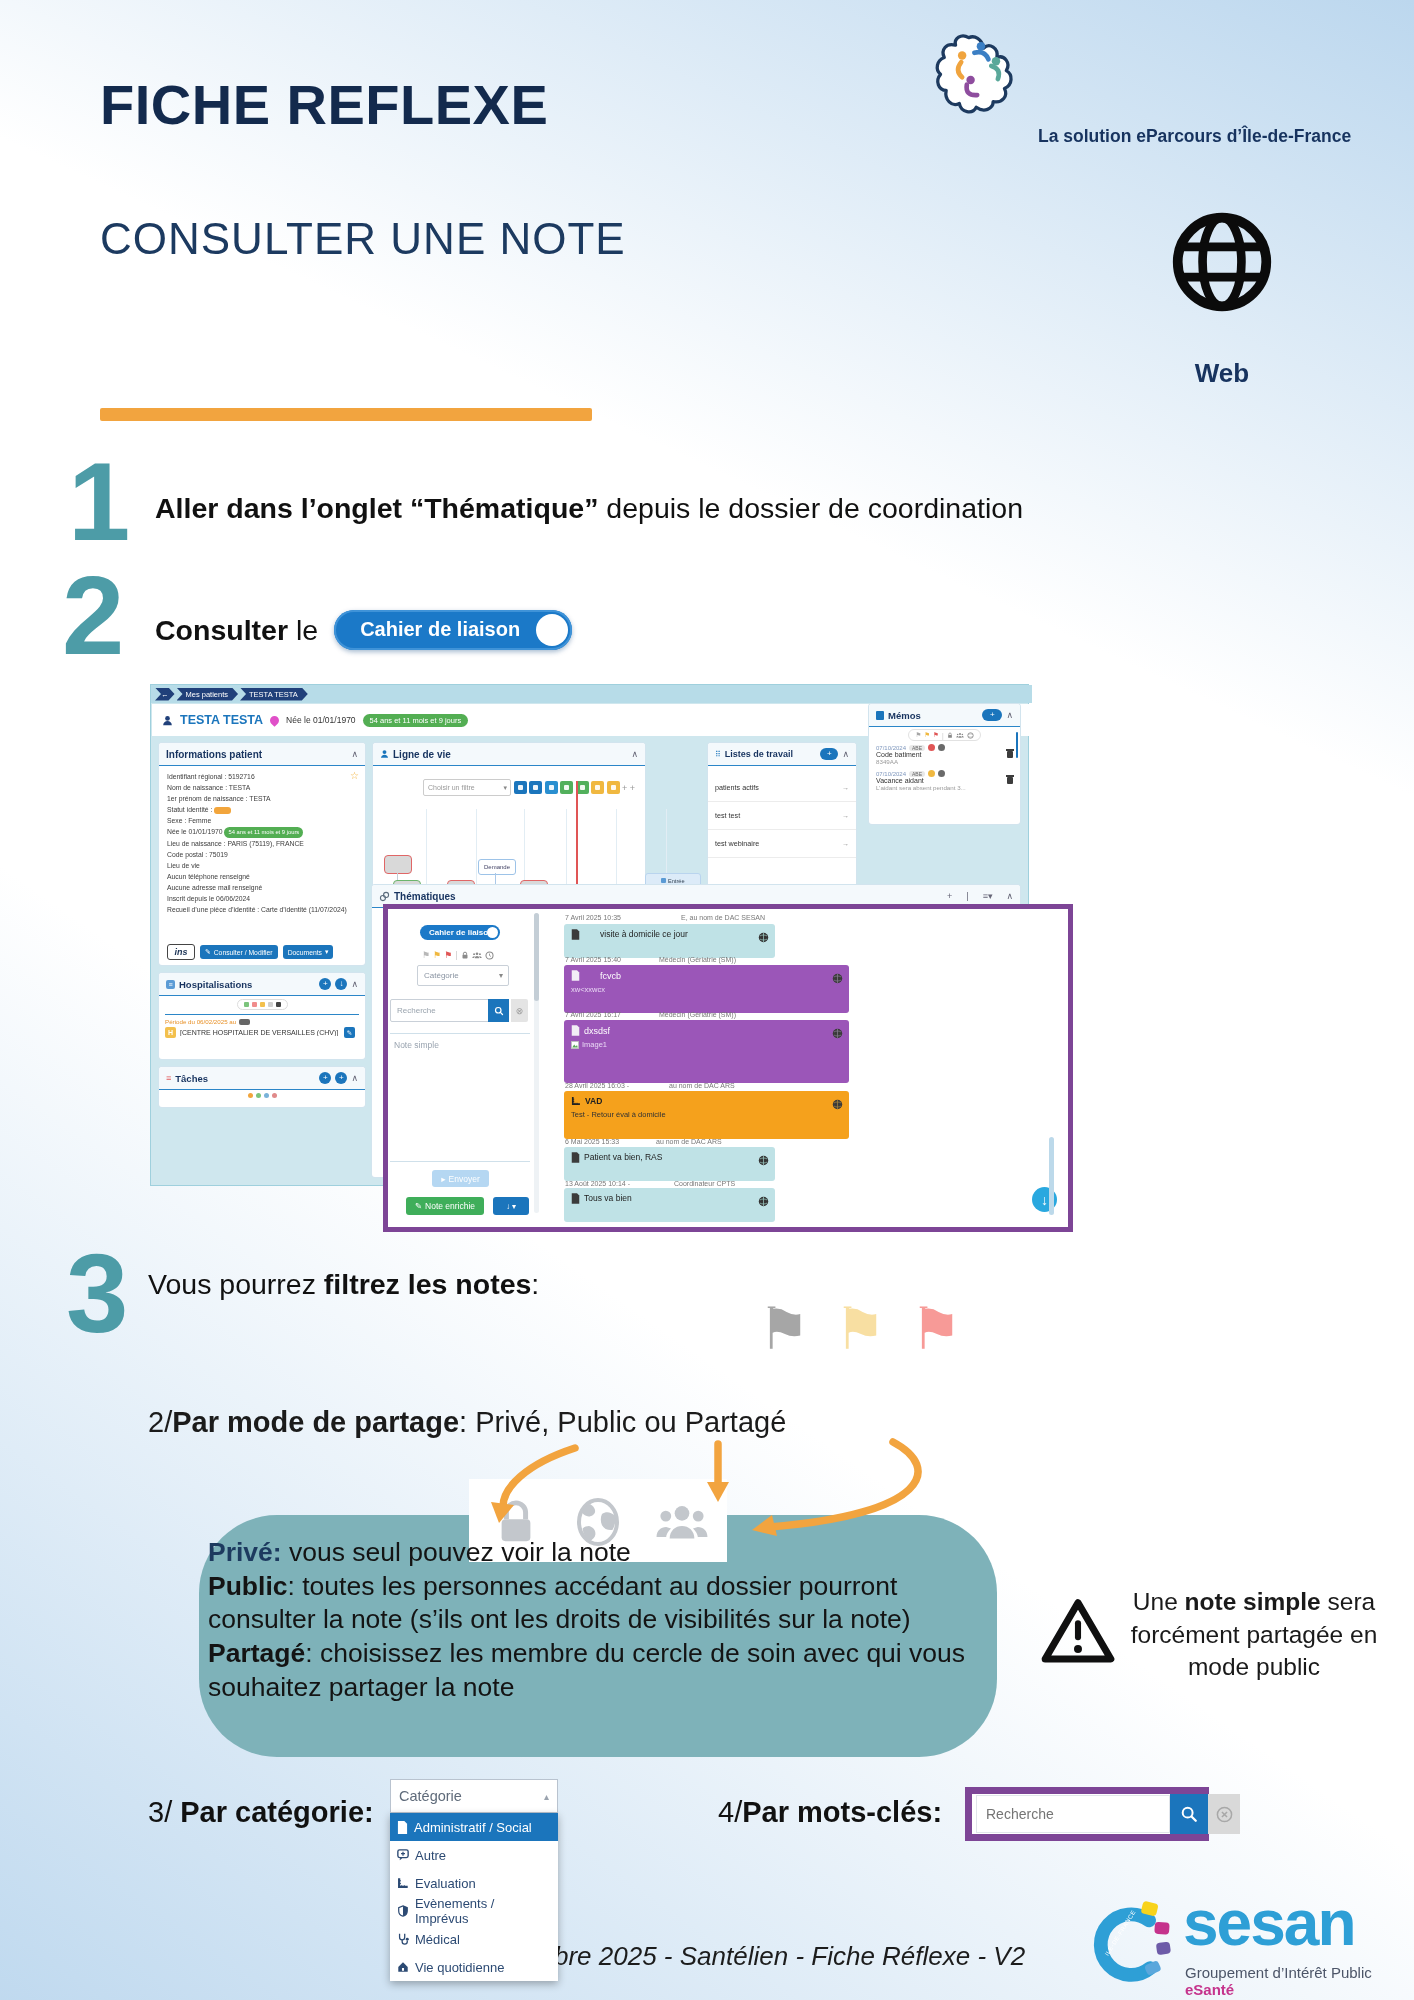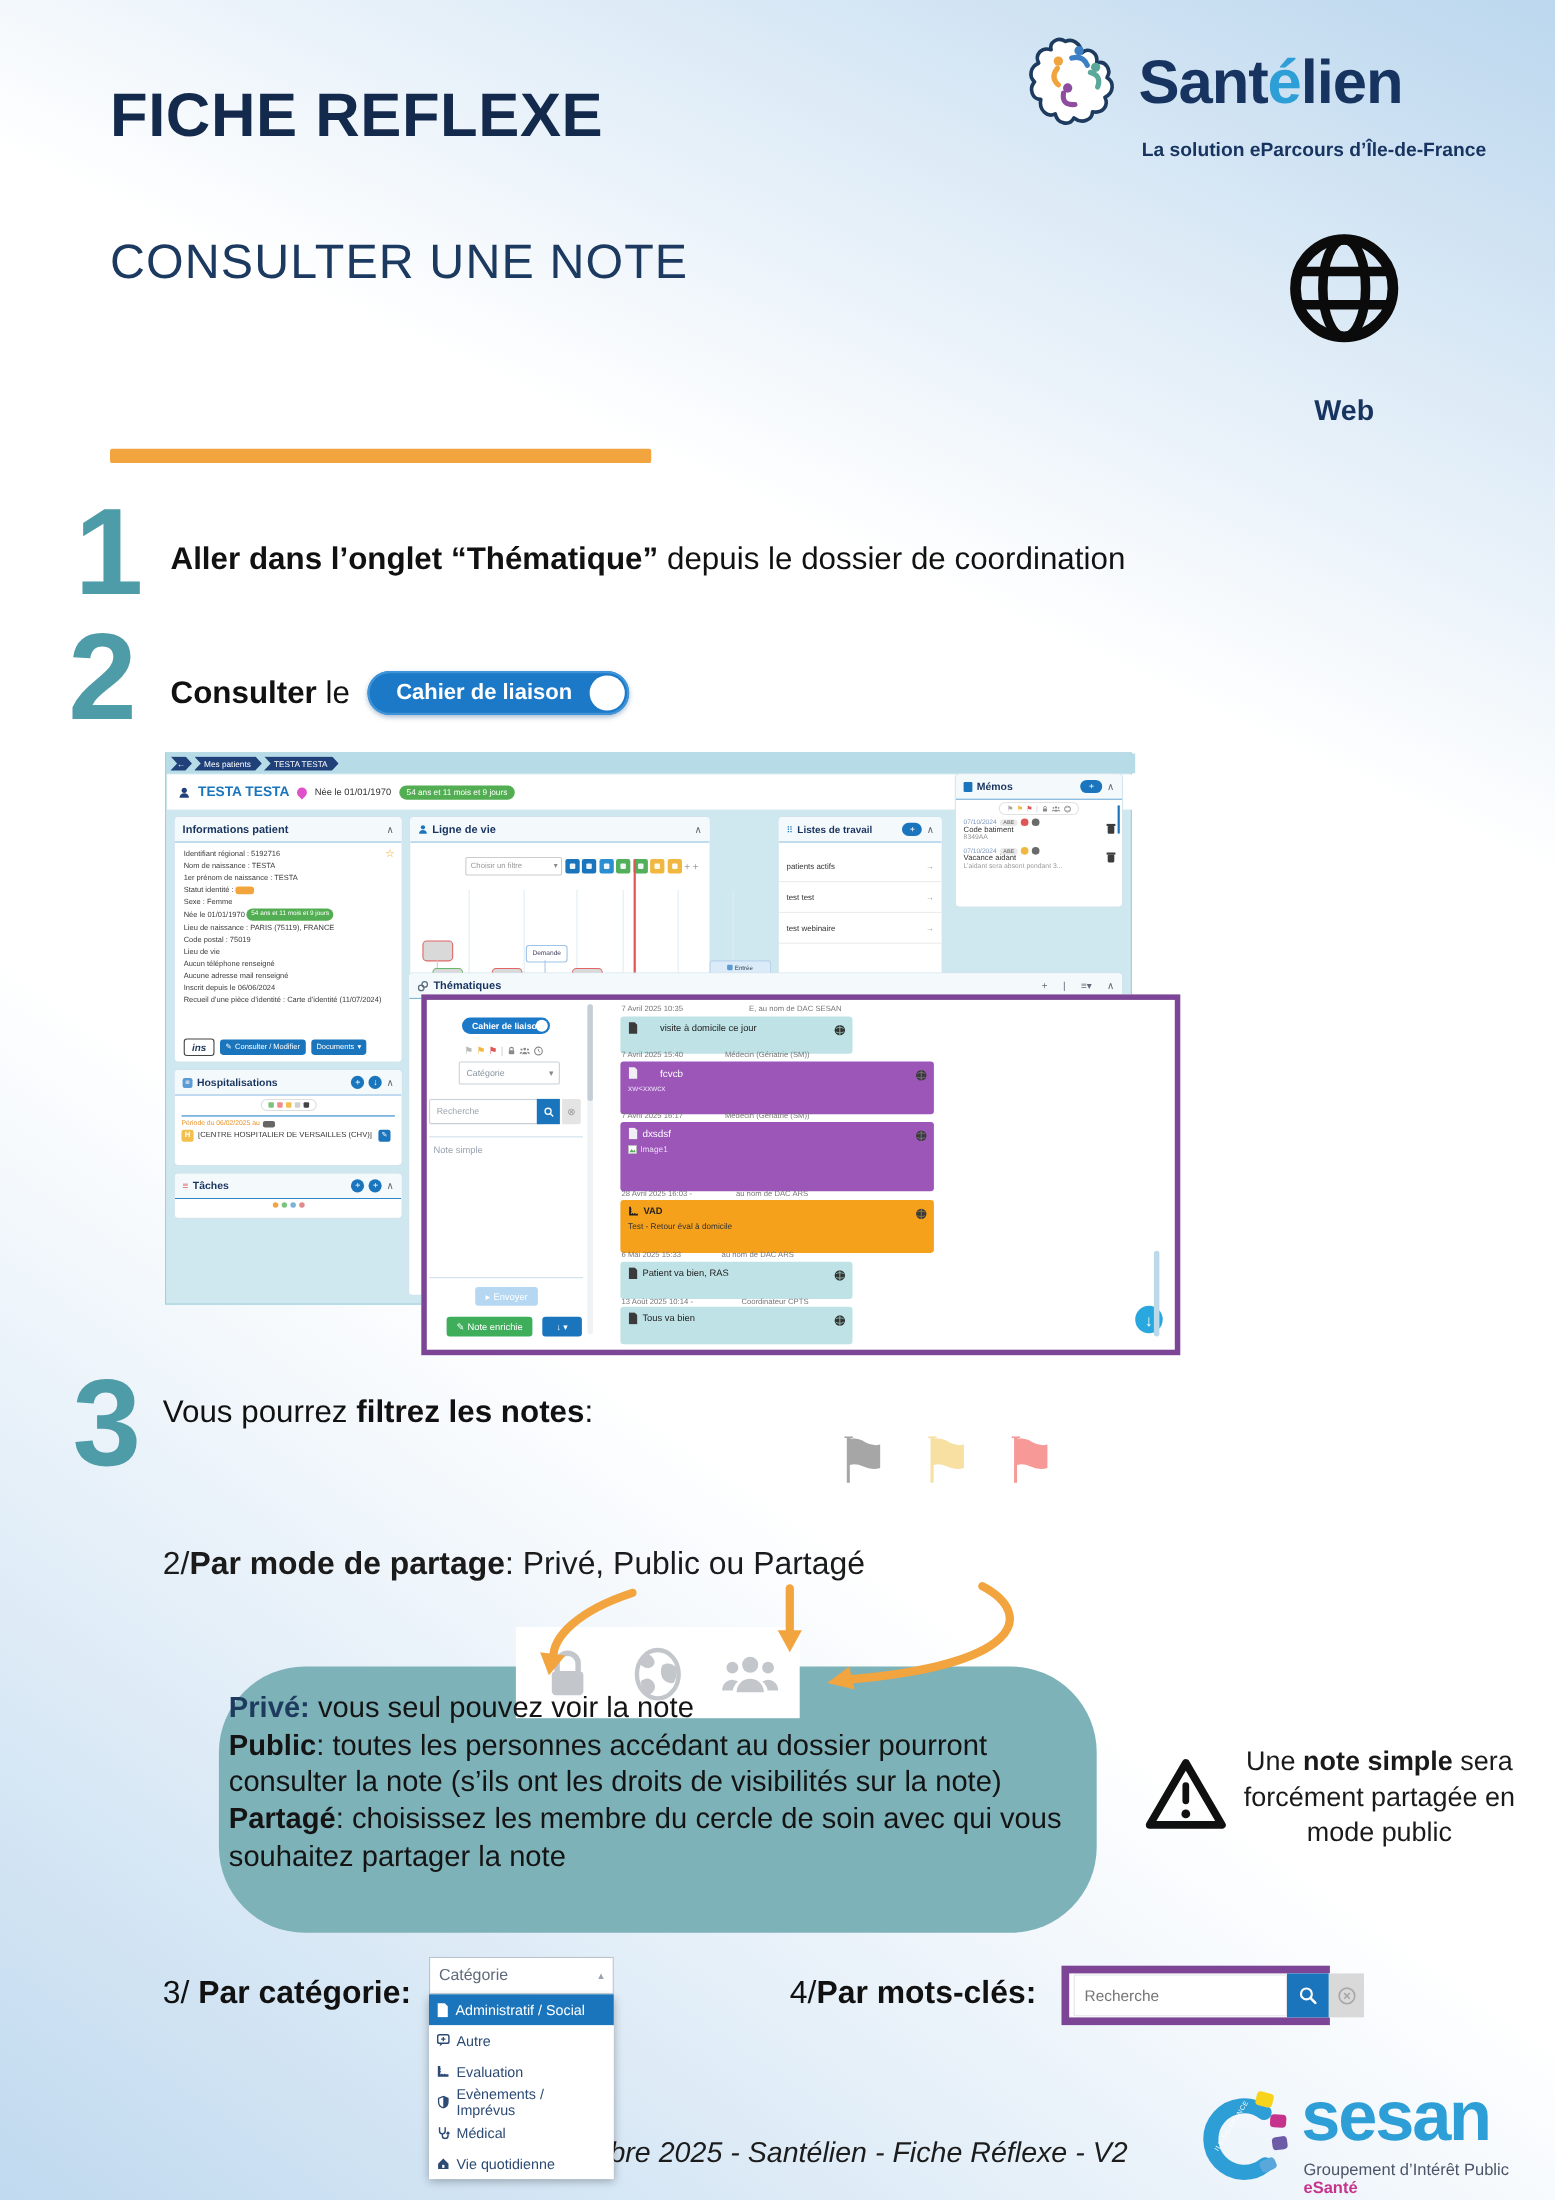--- a/index.html
+++ b/index.html
@@ -121,21 +121,20 @@
       <circle cx="31" cy="26" r="4.5" fill="#f0a43e"></circle>
       <path d="M30 33 q-7 9 1 16" fill="none" stroke="#f0a43e" stroke-width="5" stroke-linecap="round"></path>
       <circle cx="51" cy="16" r="4.5" fill="#3b7fc4"></circle>
       <path d="M44 23 q11 -3 15 7" fill="none" stroke="#3b7fc4" stroke-width="5" stroke-linecap="round"></path>
       <circle cx="67" cy="32" r="4.5" fill="#5aa89a"></circle>
       <path d="M62 37 q11 3 7 14" fill="none" stroke="#5aa89a" stroke-width="5" stroke-linecap="round"></path>
       <circle cx="40" cy="52" r="4.5" fill="#8e4d9e"></circle>
       <path d="M36 57 q-2 12 11 11" fill="none" stroke="#8e4d9e" stroke-width="5" stroke-linecap="round"></path>
     </svg>
   </div>
-  <div class="abs brand-text"><span>Sant</span><span class="brand-accent">é</span><span>lien</span></div>
   <div class="abs brand-tagline">La solution eParcours d’Île-de-France</div>
 
   <div class="abs" style="left:1168px;top:208px;width:108px;height:108px;">
     <svg width="108" height="108" viewBox="0 0 100 100">
       <circle cx="50" cy="50" r="41" fill="none" stroke="#0b0b0b" stroke-width="9"></circle>
       <ellipse cx="50" cy="50" rx="18" ry="41" fill="none" stroke="#0b0b0b" stroke-width="8"></ellipse>
       <path d="M12 36 H88 M12 64 H88" stroke="#0b0b0b" stroke-width="8"></path>
     </svg>
   </div>
   <div class="abs web-label">Web</div>

